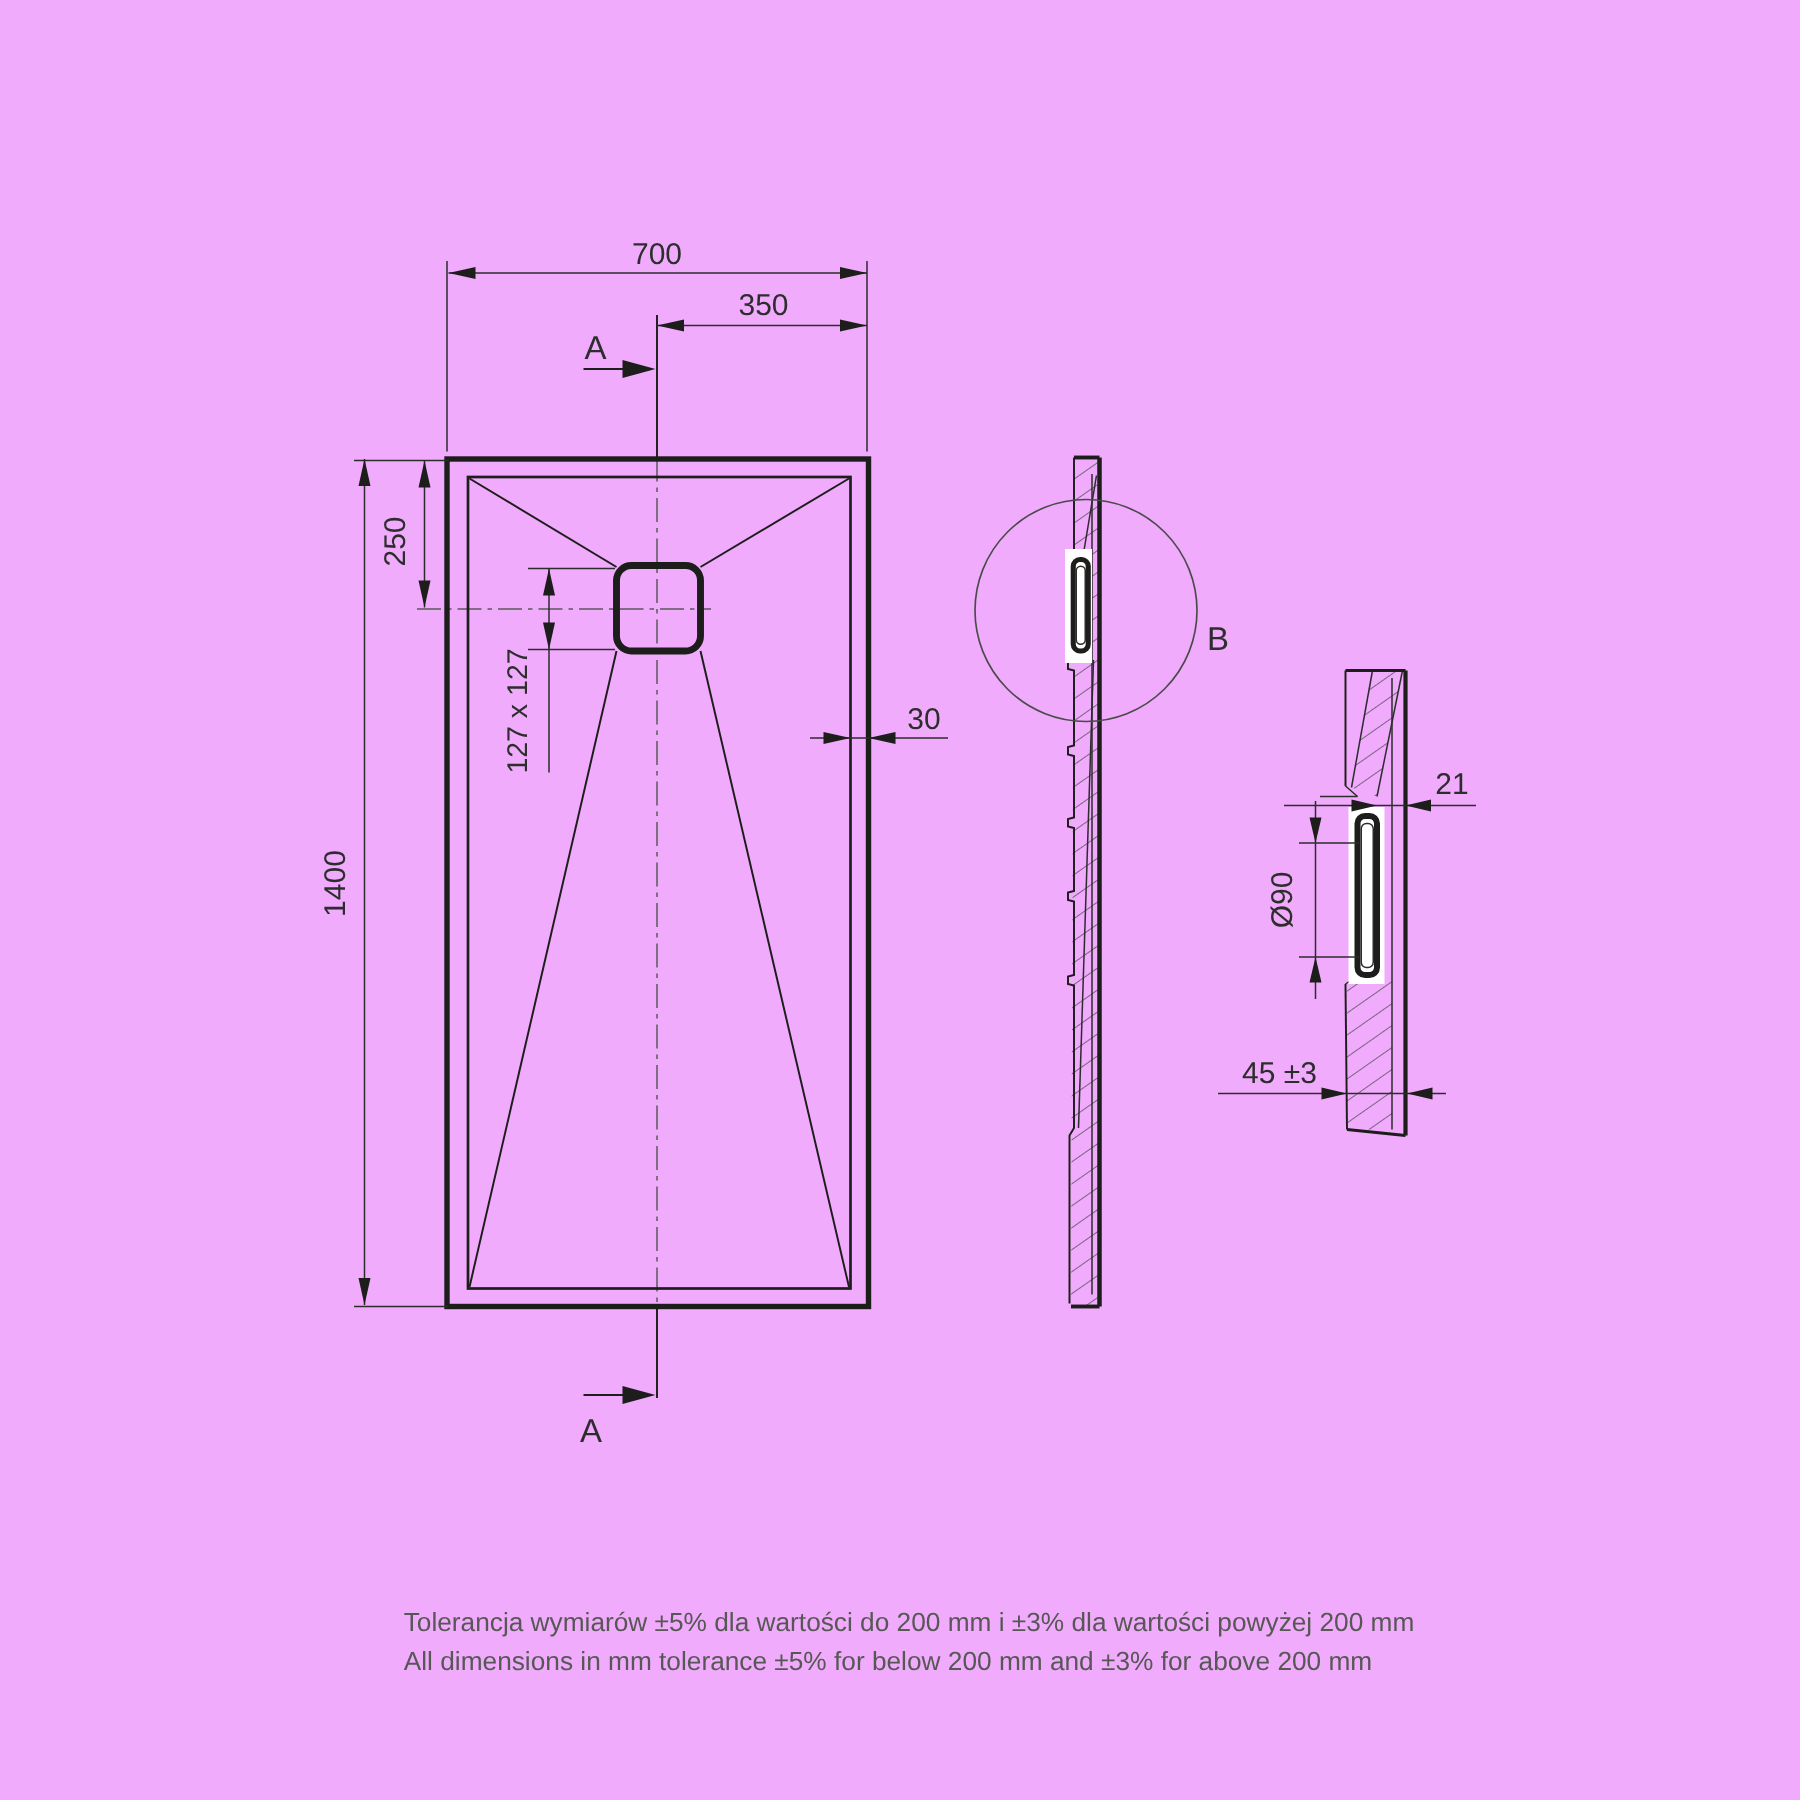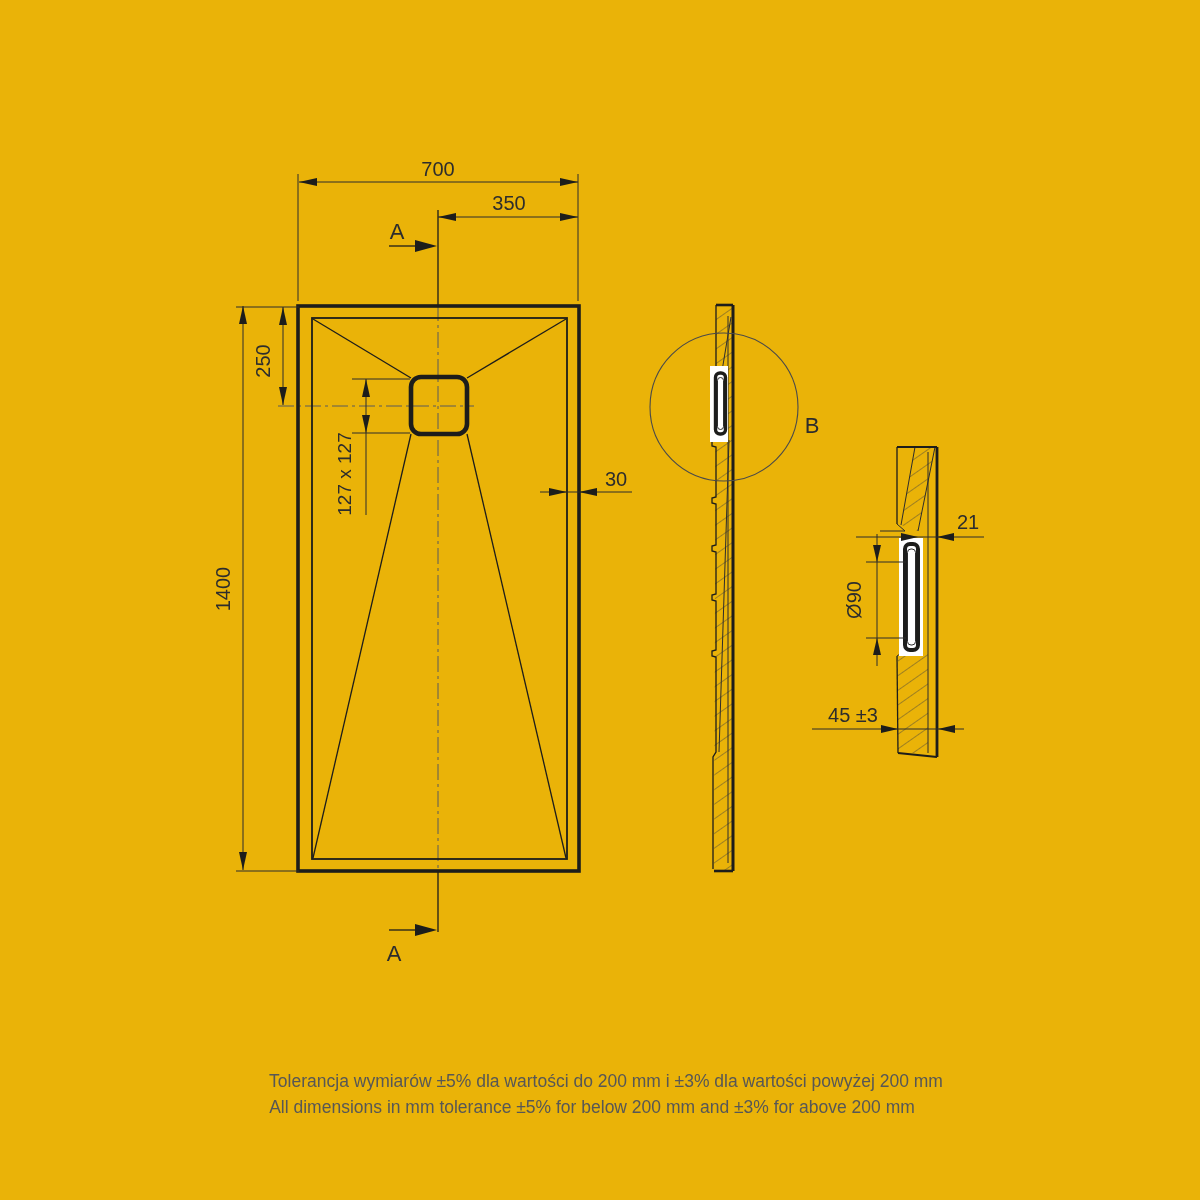--- a/index.html
+++ b/index.html
@@ -1,16 +1,16 @@
 <!DOCTYPE html>
 <html><head>
 <meta charset="utf-8">
 <style>
   html,body{margin:0;padding:0;background:#ffffff;}
-  .stage{width:1200px;height:1200px;position:relative;background:#eab308;overflow:hidden;text-decoration:underline;}
+  .stage{width:1200px;height:1200px;position:relative;background:#f0abfc;overflow:hidden;text-decoration:underline;}
   svg{display:block;}
   .t{font-family:"Liberation Sans",sans-serif;fill:#2d2d2d;font-size:20px;}
   .t-sm{font-size:19px;}
   .t-lg{font-size:22px;}
   .note{font-family:"Liberation Sans",sans-serif;fill:#575756;font-size:17.5px;}
   .ol{stroke:#1d1d1b;fill:none;}
   .tl{stroke:#1d1d1b;stroke-width:1.3;fill:none;}
   .dl{stroke:#2c2c2c;stroke-width:1;fill:none;}
   .cl{stroke:#5a5a5a;stroke-width:1;fill:none;stroke-dasharray:16 4 3 4;}
   .arr{fill:#1d1d1b;stroke:none;}

